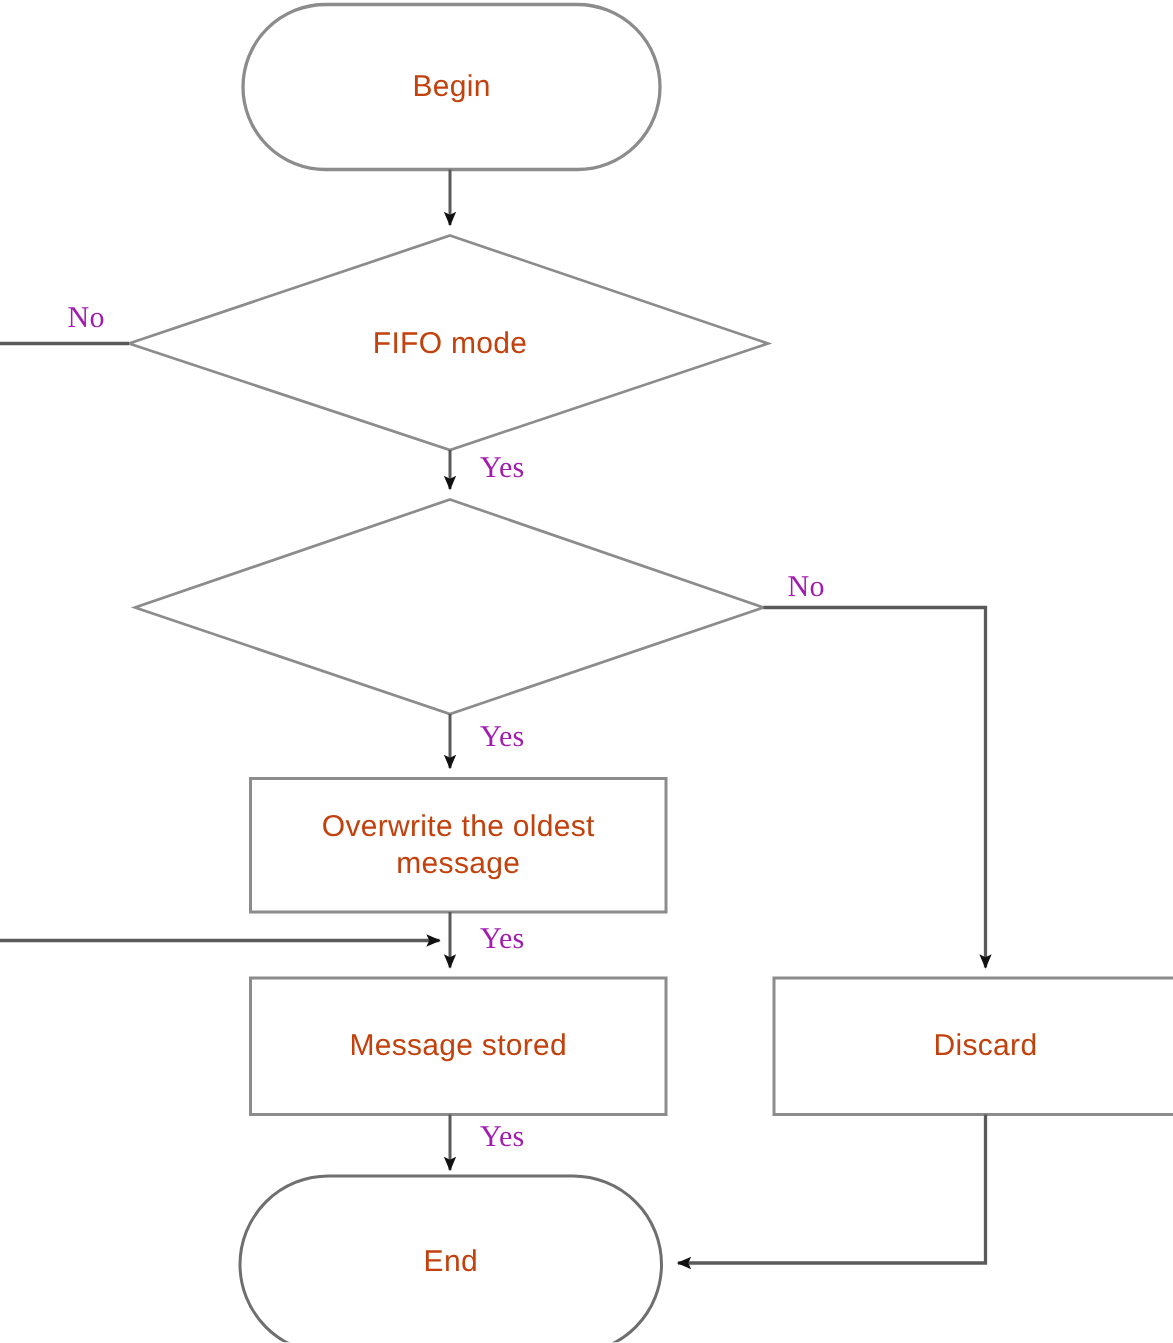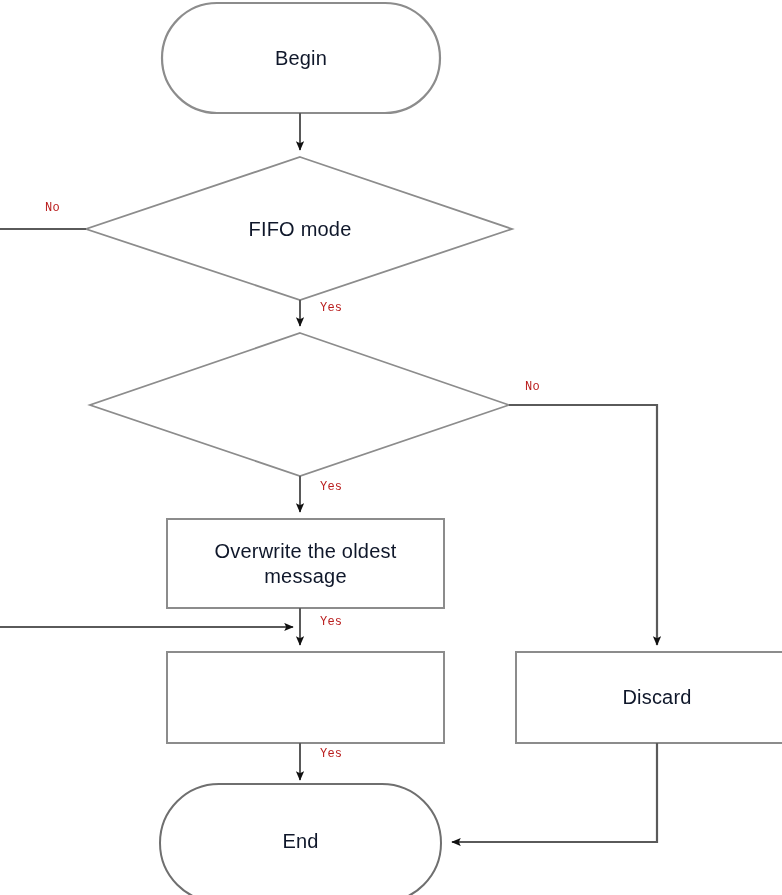--- a/index.html
+++ b/index.html
@@ -25,33 +25,33 @@
     top: 0;
     width: 782px;
     height: 895px;
   }
   .node-label {
     position: absolute;
     display: flex;
     align-items: center;
     justify-content: center;
     text-align: center;
-    color: #0f172a;
+    color: #c2410c;
     font-family: "Liberation Sans", sans-serif;
     font-size: 20px;
     line-height: 1.22;
     letter-spacing: 0.2px;
     pointer-events: none;
     white-space: pre-line;
   }
   .edge-label {
     position: absolute;
-    color: #b91c1c;
-    font-family: Liberation Mono, monospace;
-    font-size: 12px;
+    color: #a21caf;
+    font-family: Liberation Serif, serif;
+    font-size: 20px;
     letter-spacing: 0.2px;
     white-space: nowrap;
   }
 </style>
 </head>
 <body>
 
 <div id="flow-root">
 
   <svg id="flow-svg" viewBox="0 0 782 895">
@@ -98,20 +98,21 @@
   </svg>
 
   <div class="node-label" style="left:162px; top:3px; width:278px; height:110px;">Begin</div>
 
   <div class="node-label" style="left:150px; top:195px; width:300px; height:68px;">FIFO mode</div>
 
 
   <div class="node-label" style="left:167px; top:519px; width:277px; height:89px;">Overwrite the oldest
 message</div>
 
+  <div class="node-label" style="left:167px; top:652px; width:277px; height:91px;">Message stored</div>
 
   <div class="node-label" style="left:516px; top:652px; width:282px; height:91px;">Discard</div>
 
   <div class="node-label" style="left:160px; top:784px; width:281px; height:115px;">End</div>
 
   <div class="edge-label" style="left:45px; top:201px;">No</div>
 
   <div class="edge-label" style="left:320px; top:301px;">Yes</div>
 
   <div class="edge-label" style="left:525px; top:380px;">No</div>

